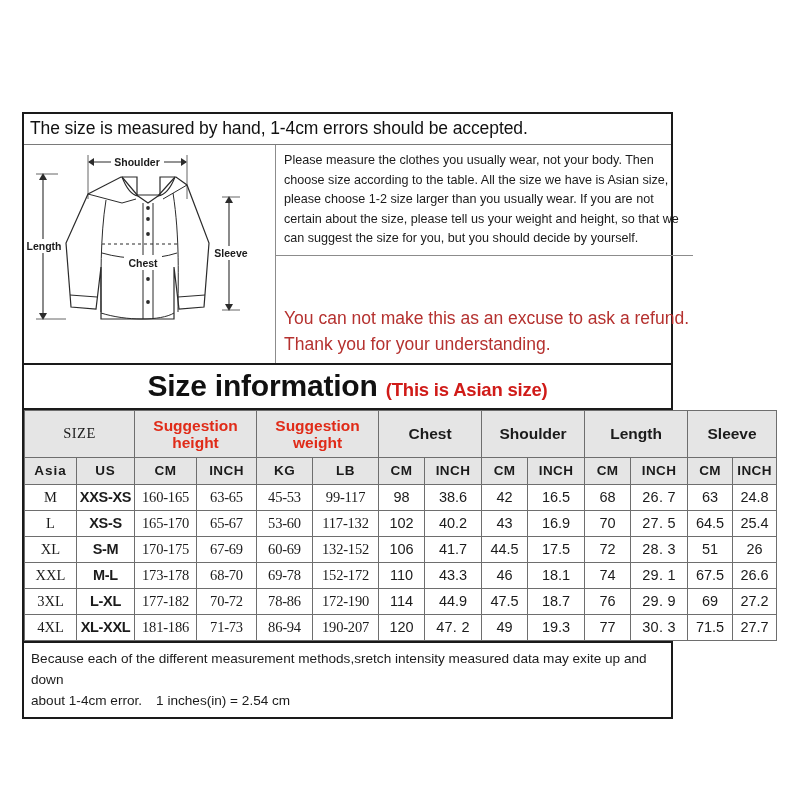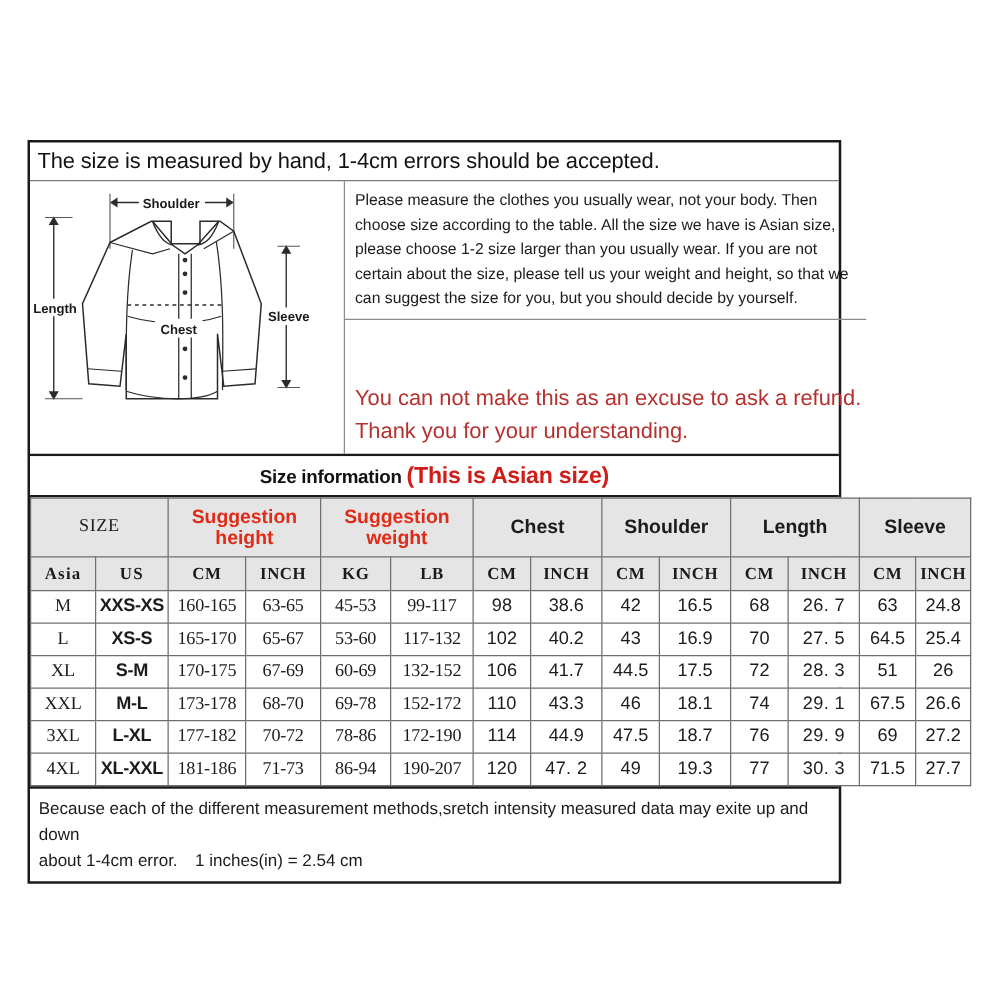--- a/index.html
+++ b/index.html
@@ -81,21 +81,21 @@
 
   
   .title-row {
     text-align: center;
     padding: 4px 0 5px 0;
     border-bottom: 2px solid #1a1a1a;
     background: #ffffff;
     white-space: nowrap;
   }
   .title-main {
-    font-size: 15px;
+    font-size: 30px;
     font-weight: bold;
     color: #111111;
     letter-spacing: -0.2px;
   }
   .title-sub {
     font-size: 18.5px;
     font-weight: bold;
     color: #d01b18;
     letter-spacing: -0.2px;
   }
@@ -126,21 +126,21 @@
     font-size: 14.5px;
     font-weight: normal;
     letter-spacing: 0.5px;
   }
   .grp-head.red {
     color: #e02b18;
     font-size: 15.5px;
   }
   .unit-head {
     height: 26px;
-    font-family: Liberation Serif, serif;
+    font-family: Liberation Sans, sans-serif;
     font-size: 13.5px;
     font-weight: bold;
     letter-spacing: 0.4px;
   }
   .unit-head.asia, .unit-head.us {
     letter-spacing: 1px;
   }
 
   table.sizes td {
     height: 25px;

